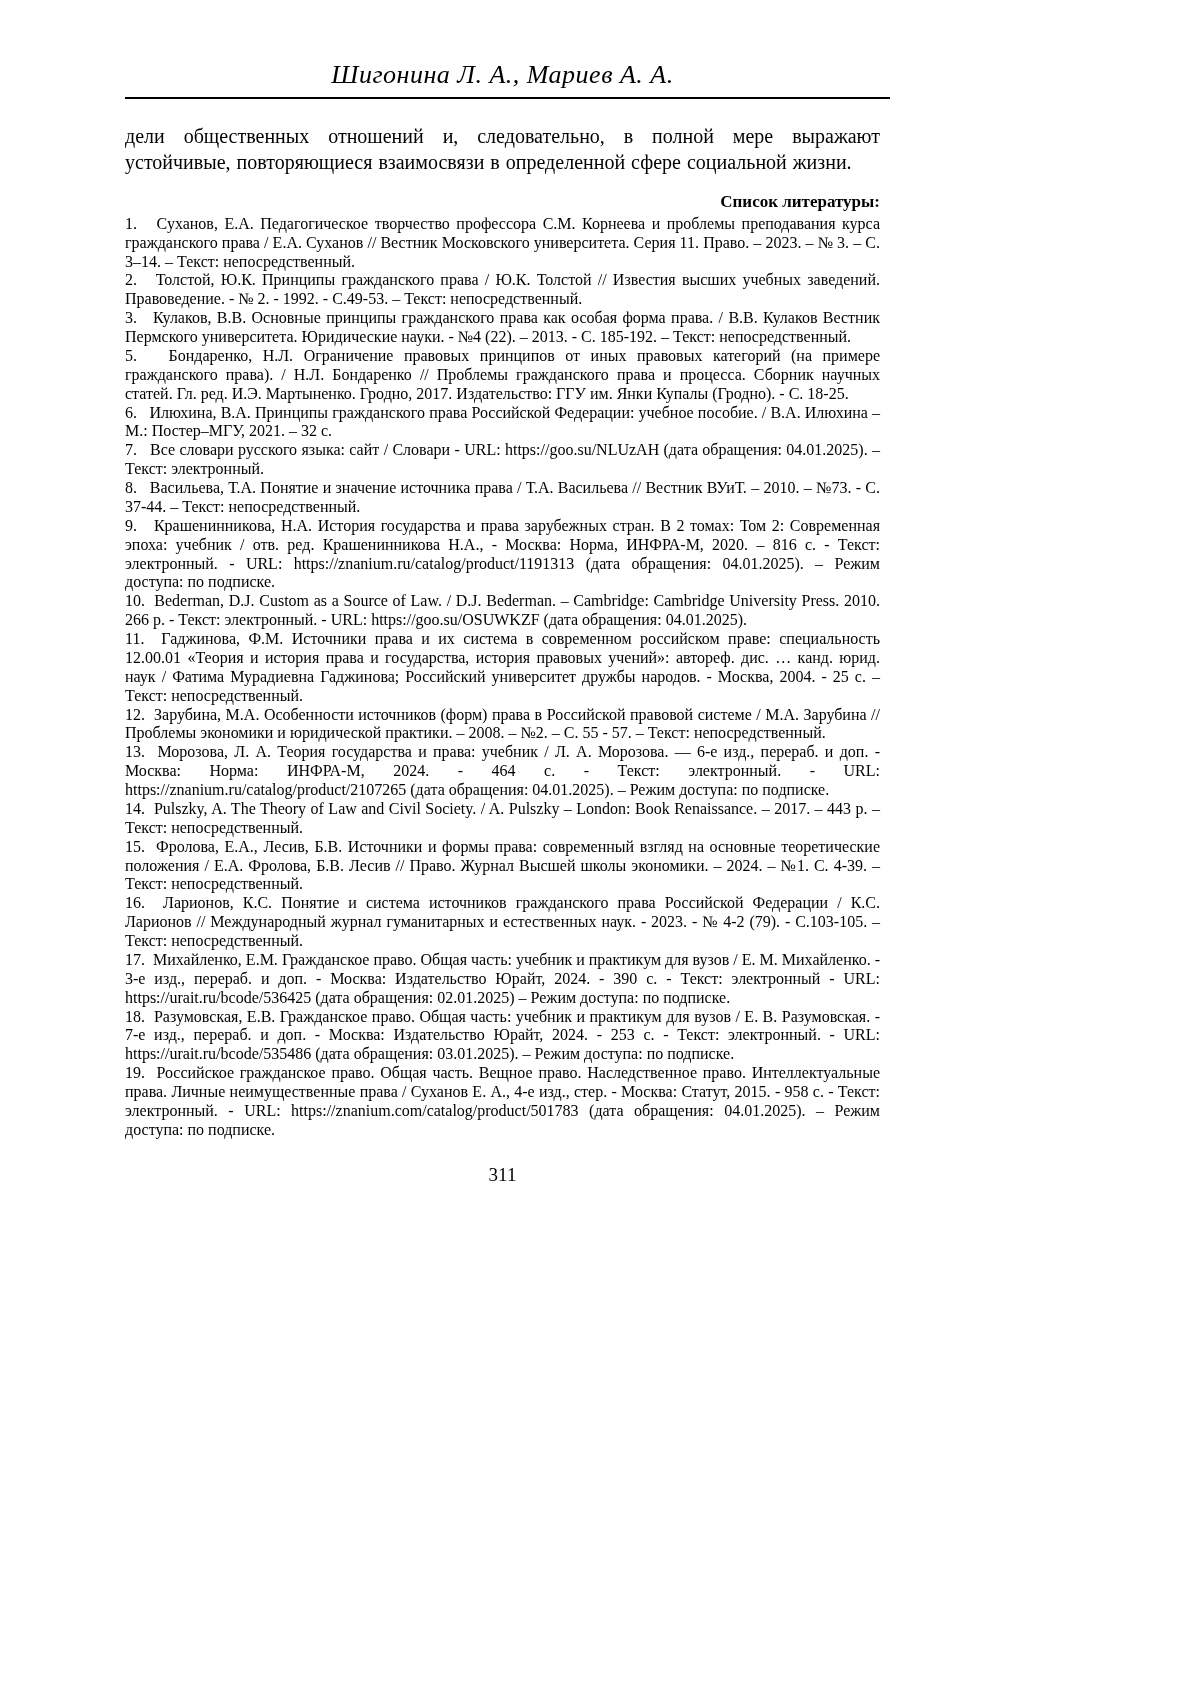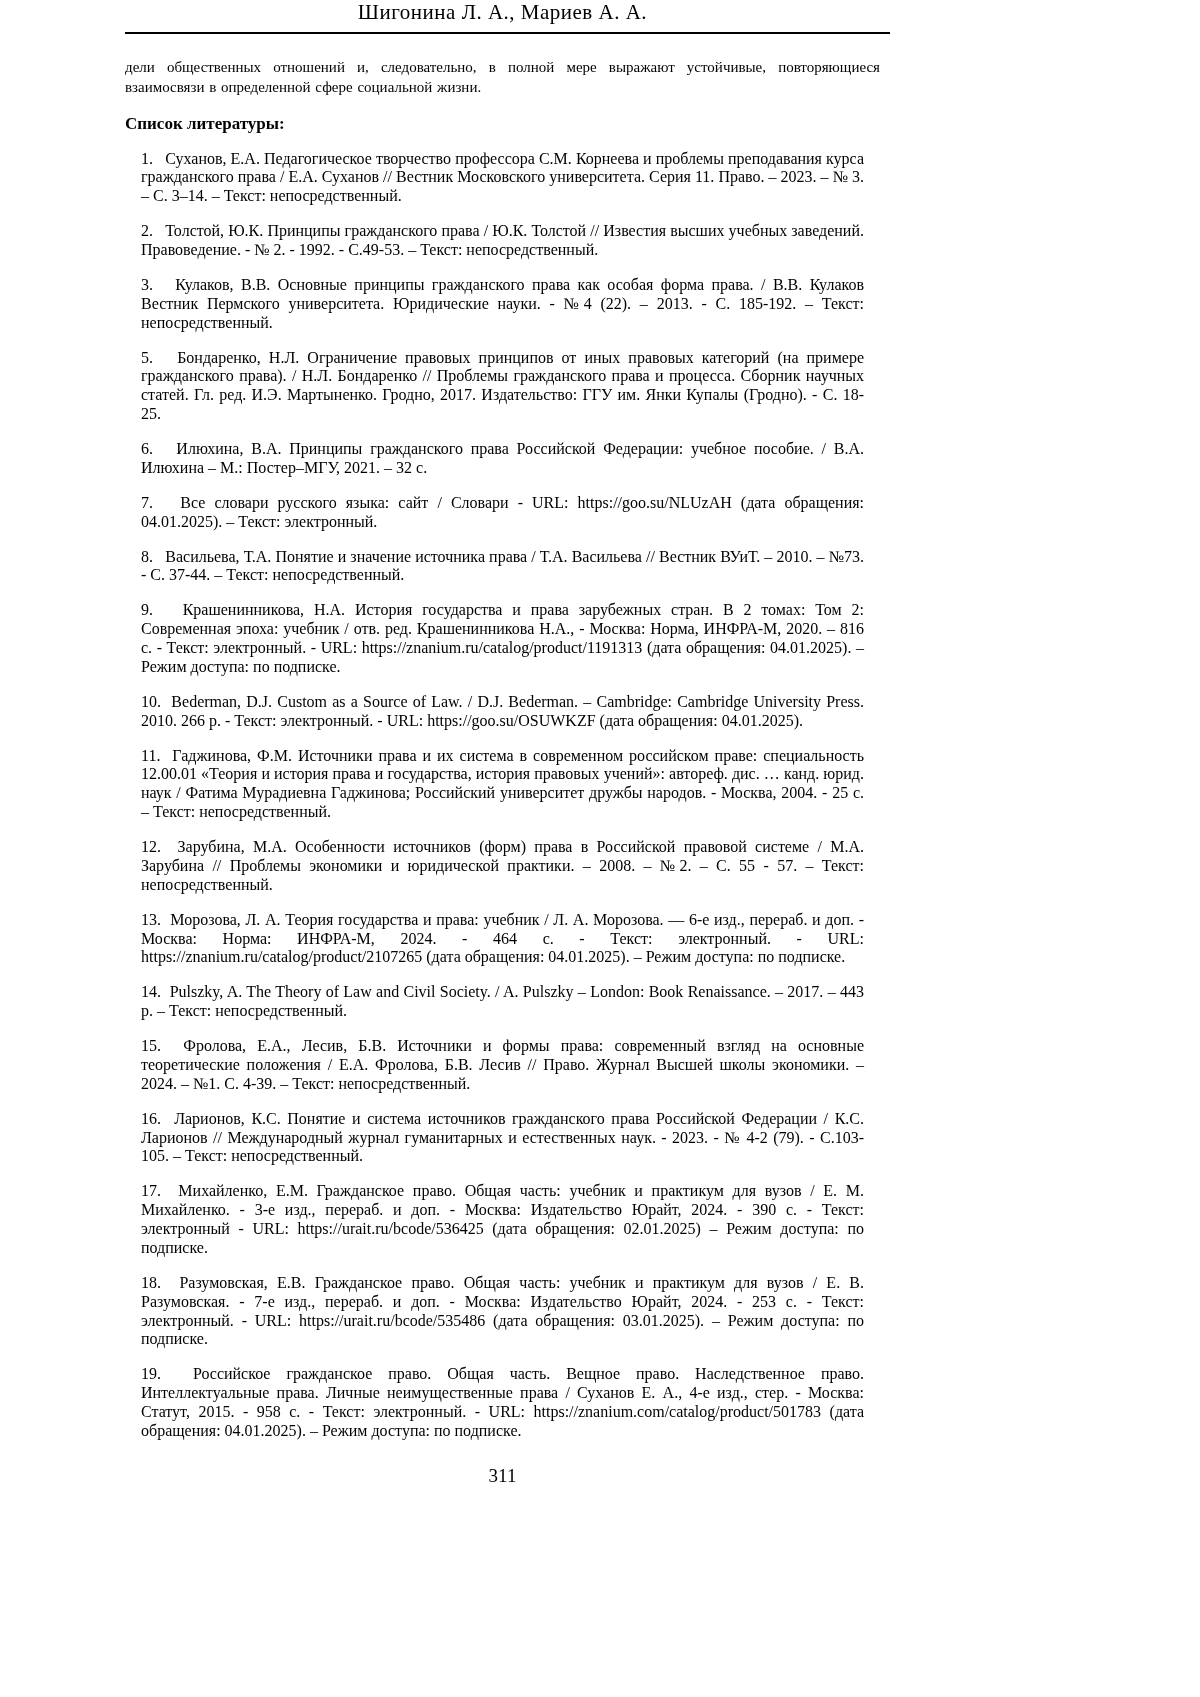--- a/index.html
+++ b/index.html
@@ -16,45 +16,47 @@
     font-family: "Liberation Serif", serif;
     overflow: hidden;
   }
   .content {
     position: absolute;
     left: 125px;
     top: 0;
     width: 755px;
   }
   .running-head {
+    margin-top: 60px;
     text-align: center;
-    font-size: 21px;
+    font-style: italic;
+    font-size: 26px;
     letter-spacing: 0.5px;
   }
   .head-rule {
     margin-top: 7px;
     width: 765px;
     border: none;
     border-top: 2px solid #000000;
   }
   .intro {
     margin: 24px 0 16px 0;
-    font-size: 15px;
+    font-size: 20px;
     line-height: 1.32;
     text-align: justify;
     word-spacing: 1px;
   }
   .list-title {
     margin: 9px 0 3px 0;
-    text-align: left;
+    text-align: right;
     font-weight: bold;
     font-size: 17px;
   }
   .ref {
-    margin: 16px;
+    margin: 0;
     font-size: 16px;
     line-height: 1.18;
     text-align: justify;
   }
   .page-number {
     margin-top: 24px;
     text-align: center;
     font-size: 19px;
   }
 </style>

